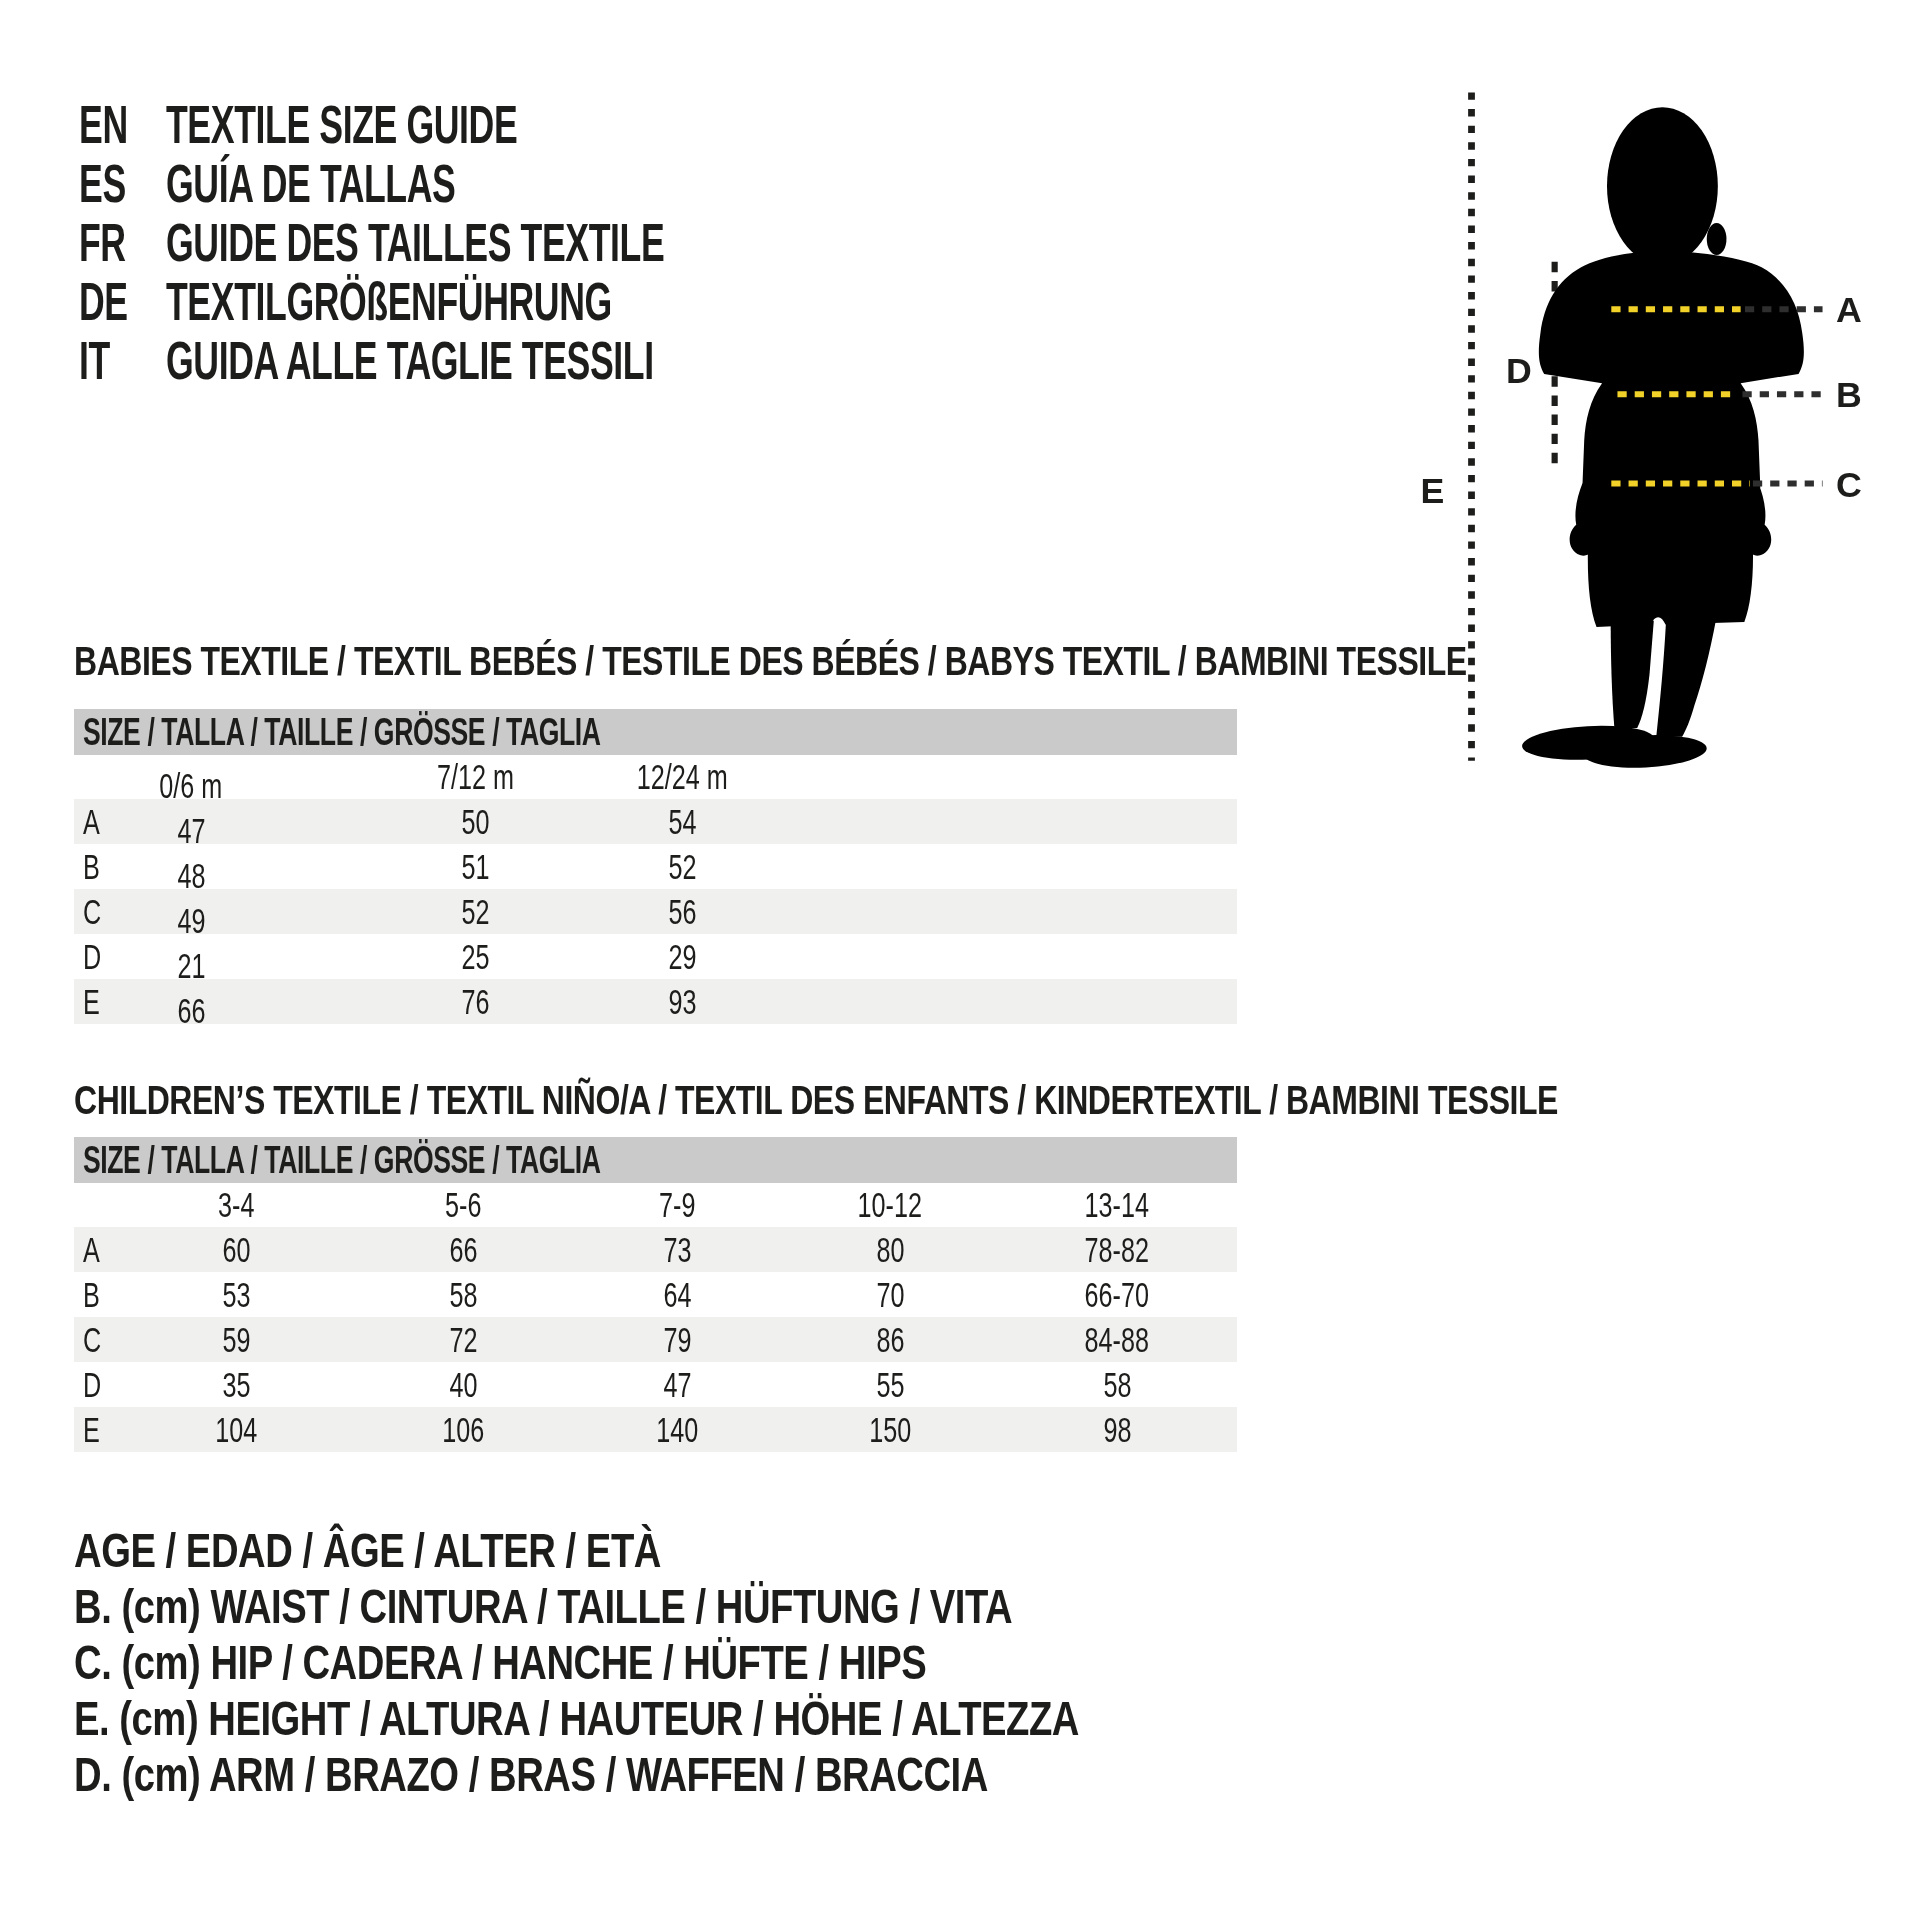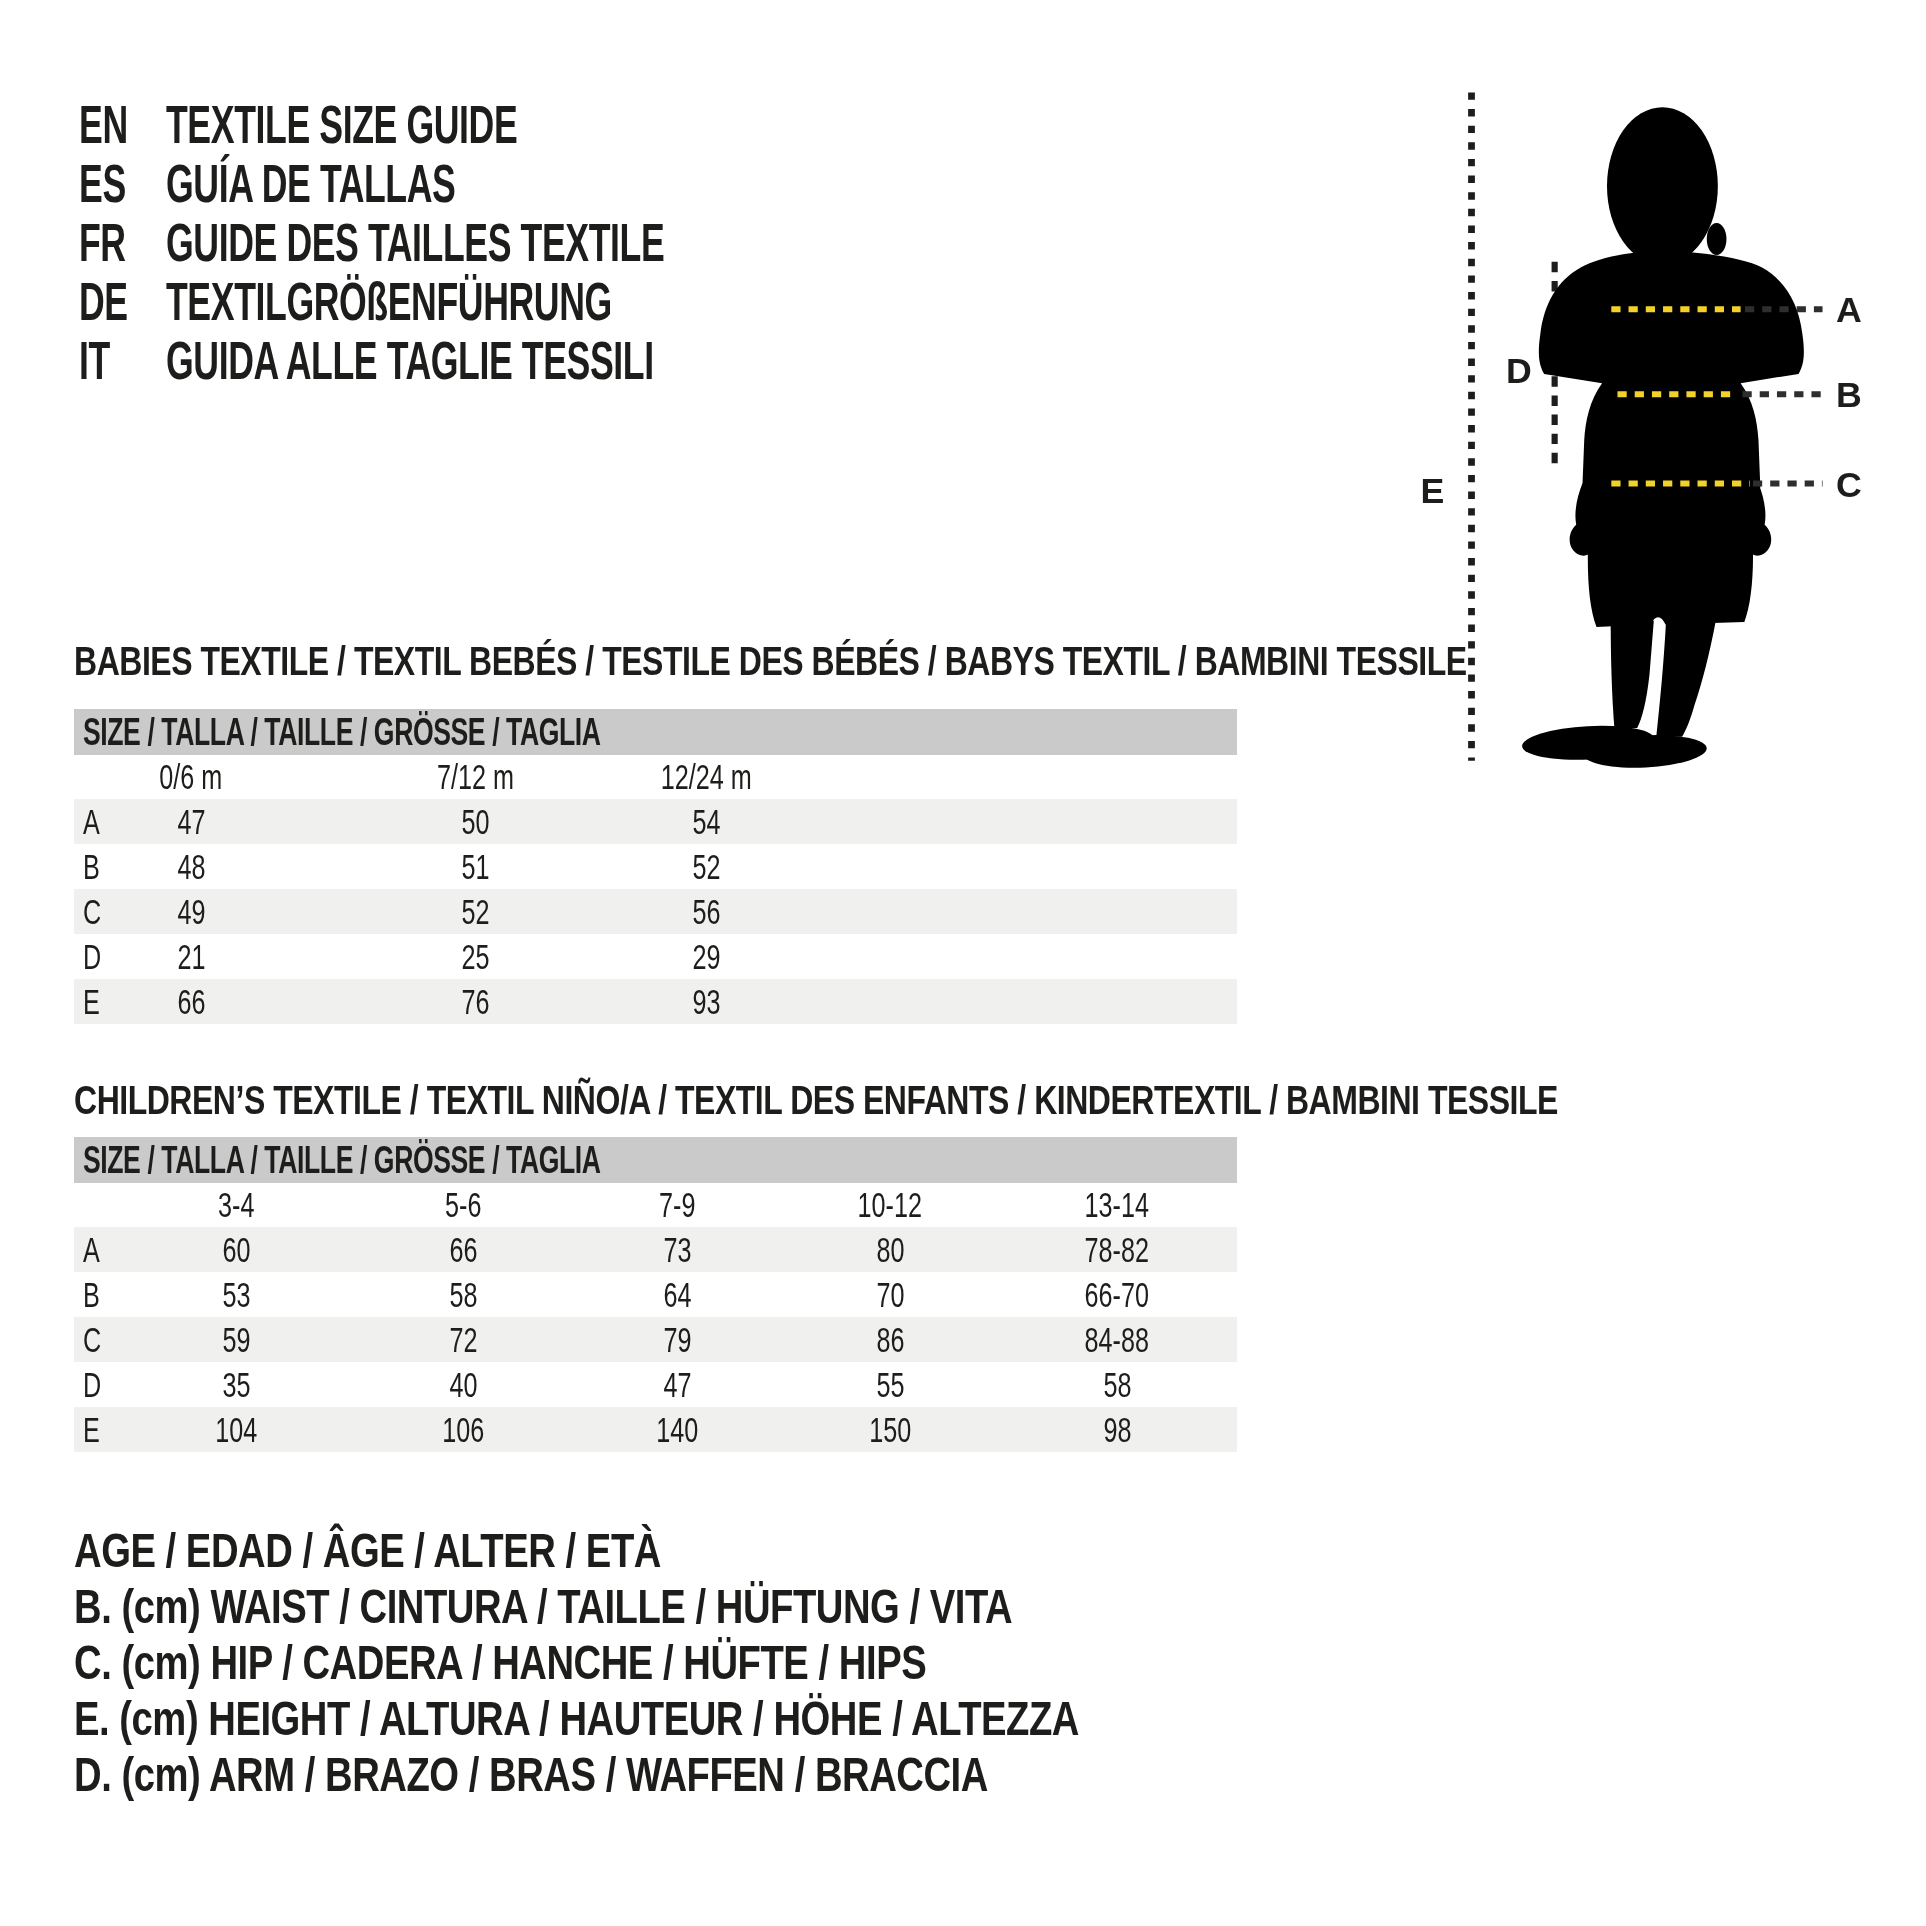--- a/index.html
+++ b/index.html
@@ -32,21 +32,21 @@
   #children-table{top:1137px;}
   .size-bar{height:46px;background:#cacaca;display:flex;align-items:center;padding-left:8.6px;box-sizing:border-box;
             font-size:38px;font-weight:700;letter-spacing:-0.6px;}
   .thead{position:relative;height:44px;font-size:35px;font-weight:400;}
   .trow{position:relative;height:45px;font-size:35px;font-weight:400;}
   .zebra{background:#f0f0ef;}
   .rowlab{position:absolute;left:8.6px;top:0;height:100%;display:flex;align-items:center;}
   .cell{position:absolute;top:0;height:100%;width:148px;margin-left:-74px;
         display:flex;align-items:center;justify-content:center;}
   
-  .b1{left:117px;} .b2{left:401px;} .b3{left:632px;}
+  .b1{left:117px;margin-top:9px;} .b2{left:401px;} .b3{left:608px;}
   
   .k1{left:162px;} .k2{left:389px;} .k3{left:603px;} .k4{left:816px;} .k5{left:1043px;}
 
   
   #legend{position:absolute;left:74px;top:1522px;}
   .legend-line{height:56px;display:flex;align-items:center;font-size:49px;font-weight:700;letter-spacing:-0.6px;}
 </style>
 </head>
 <body>
 

